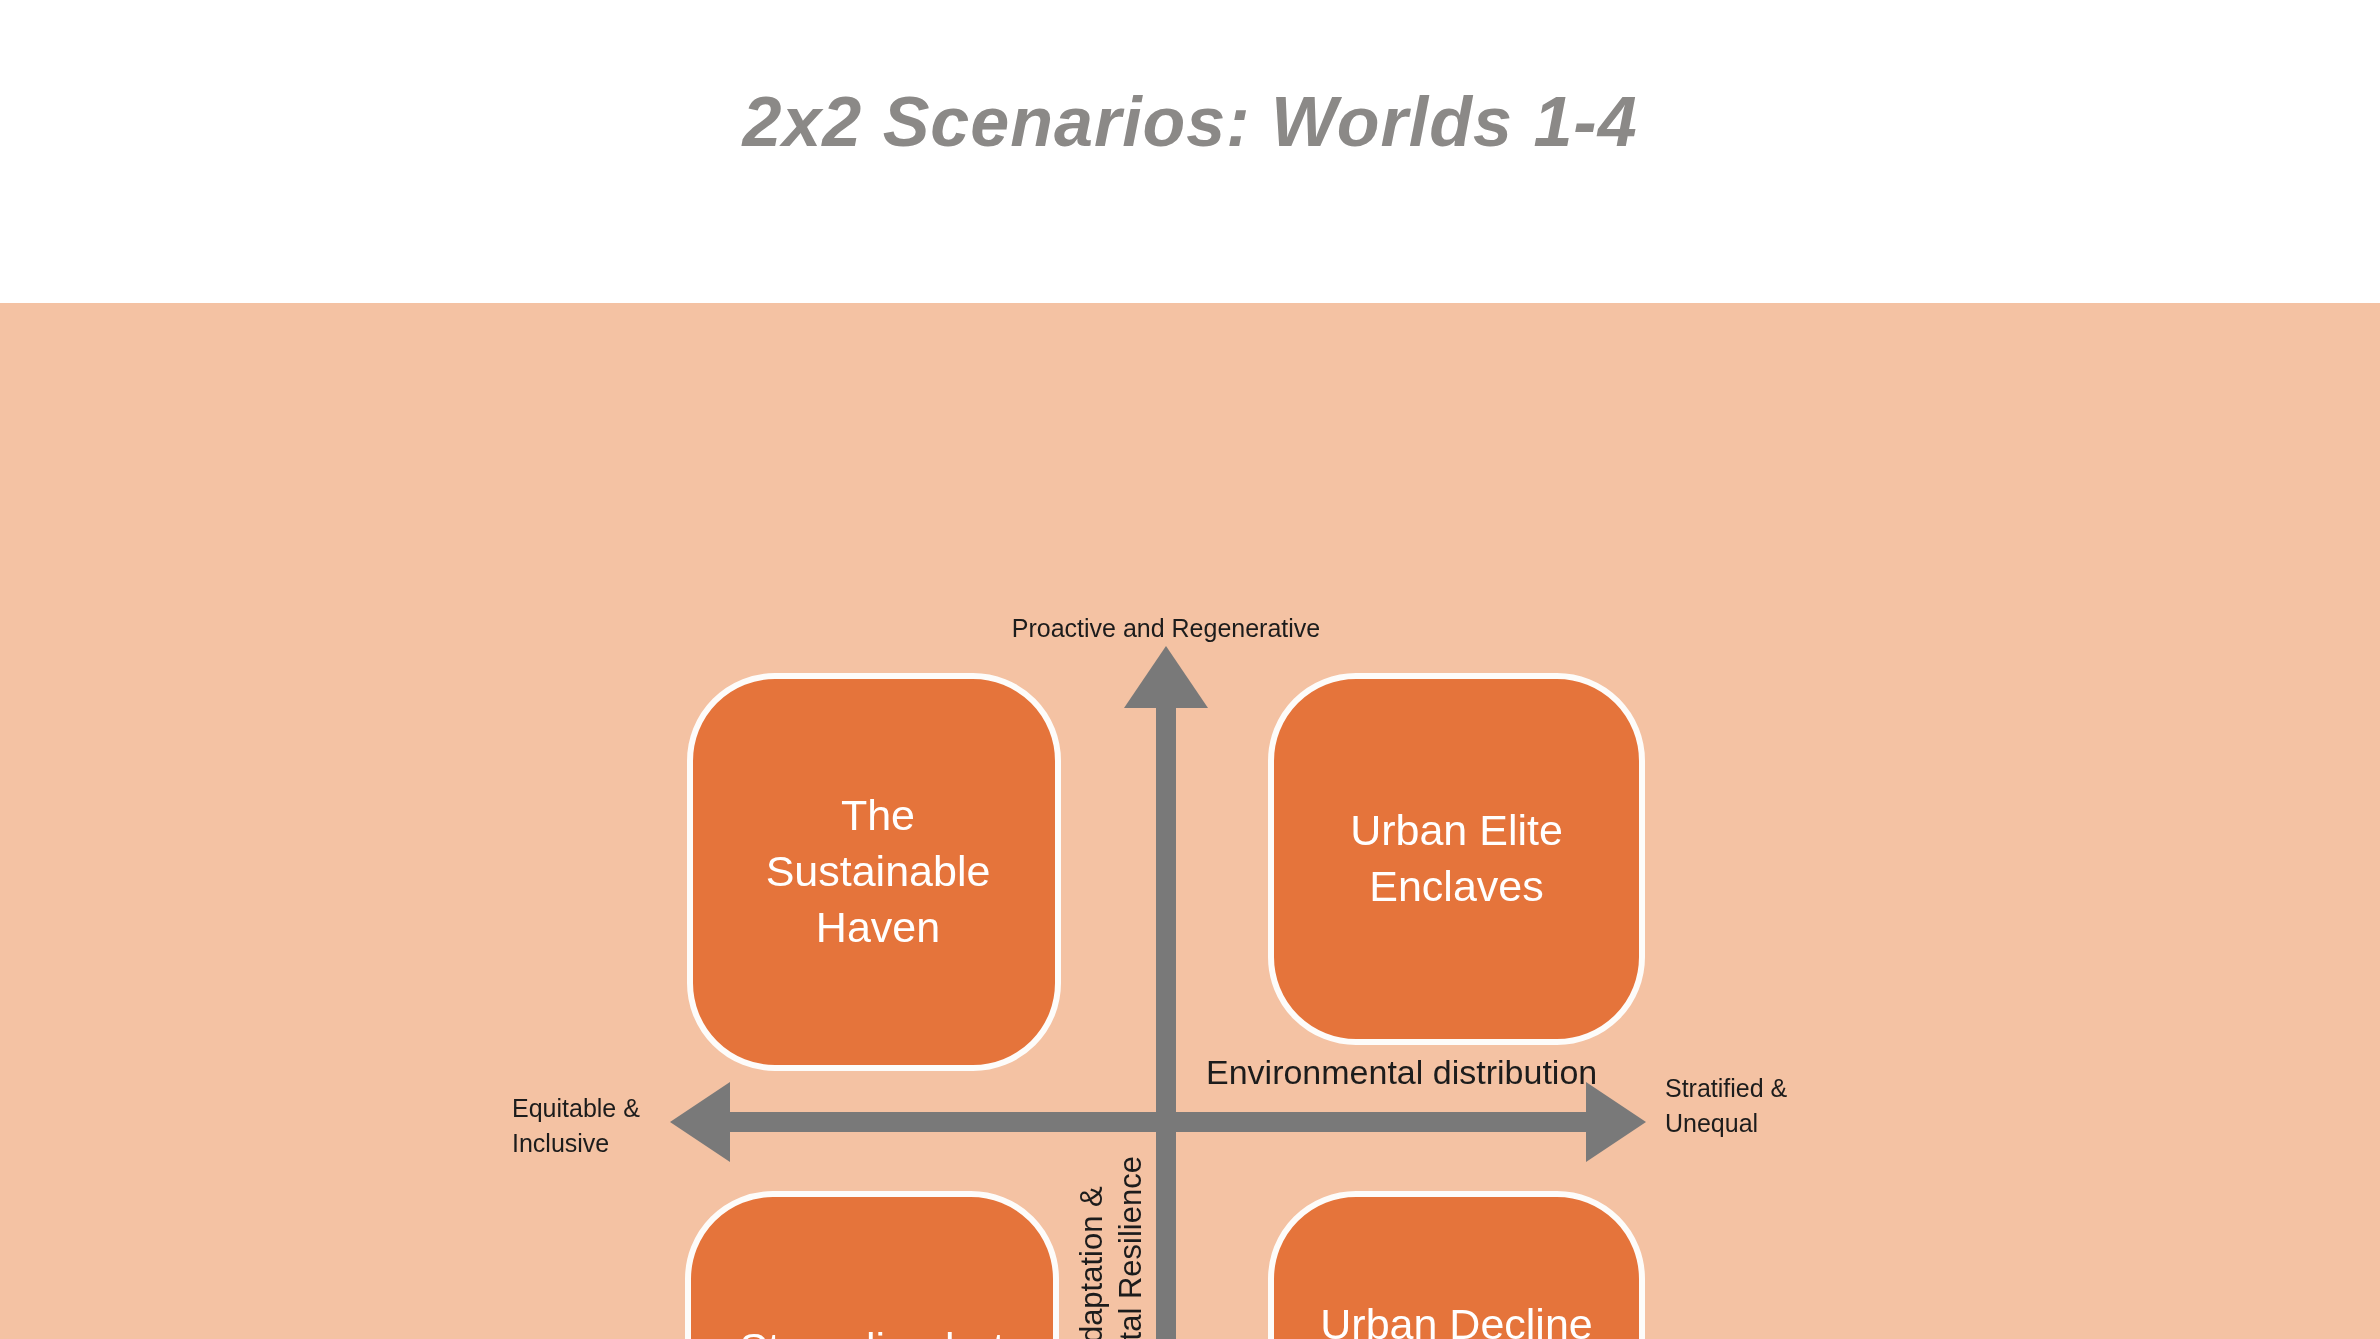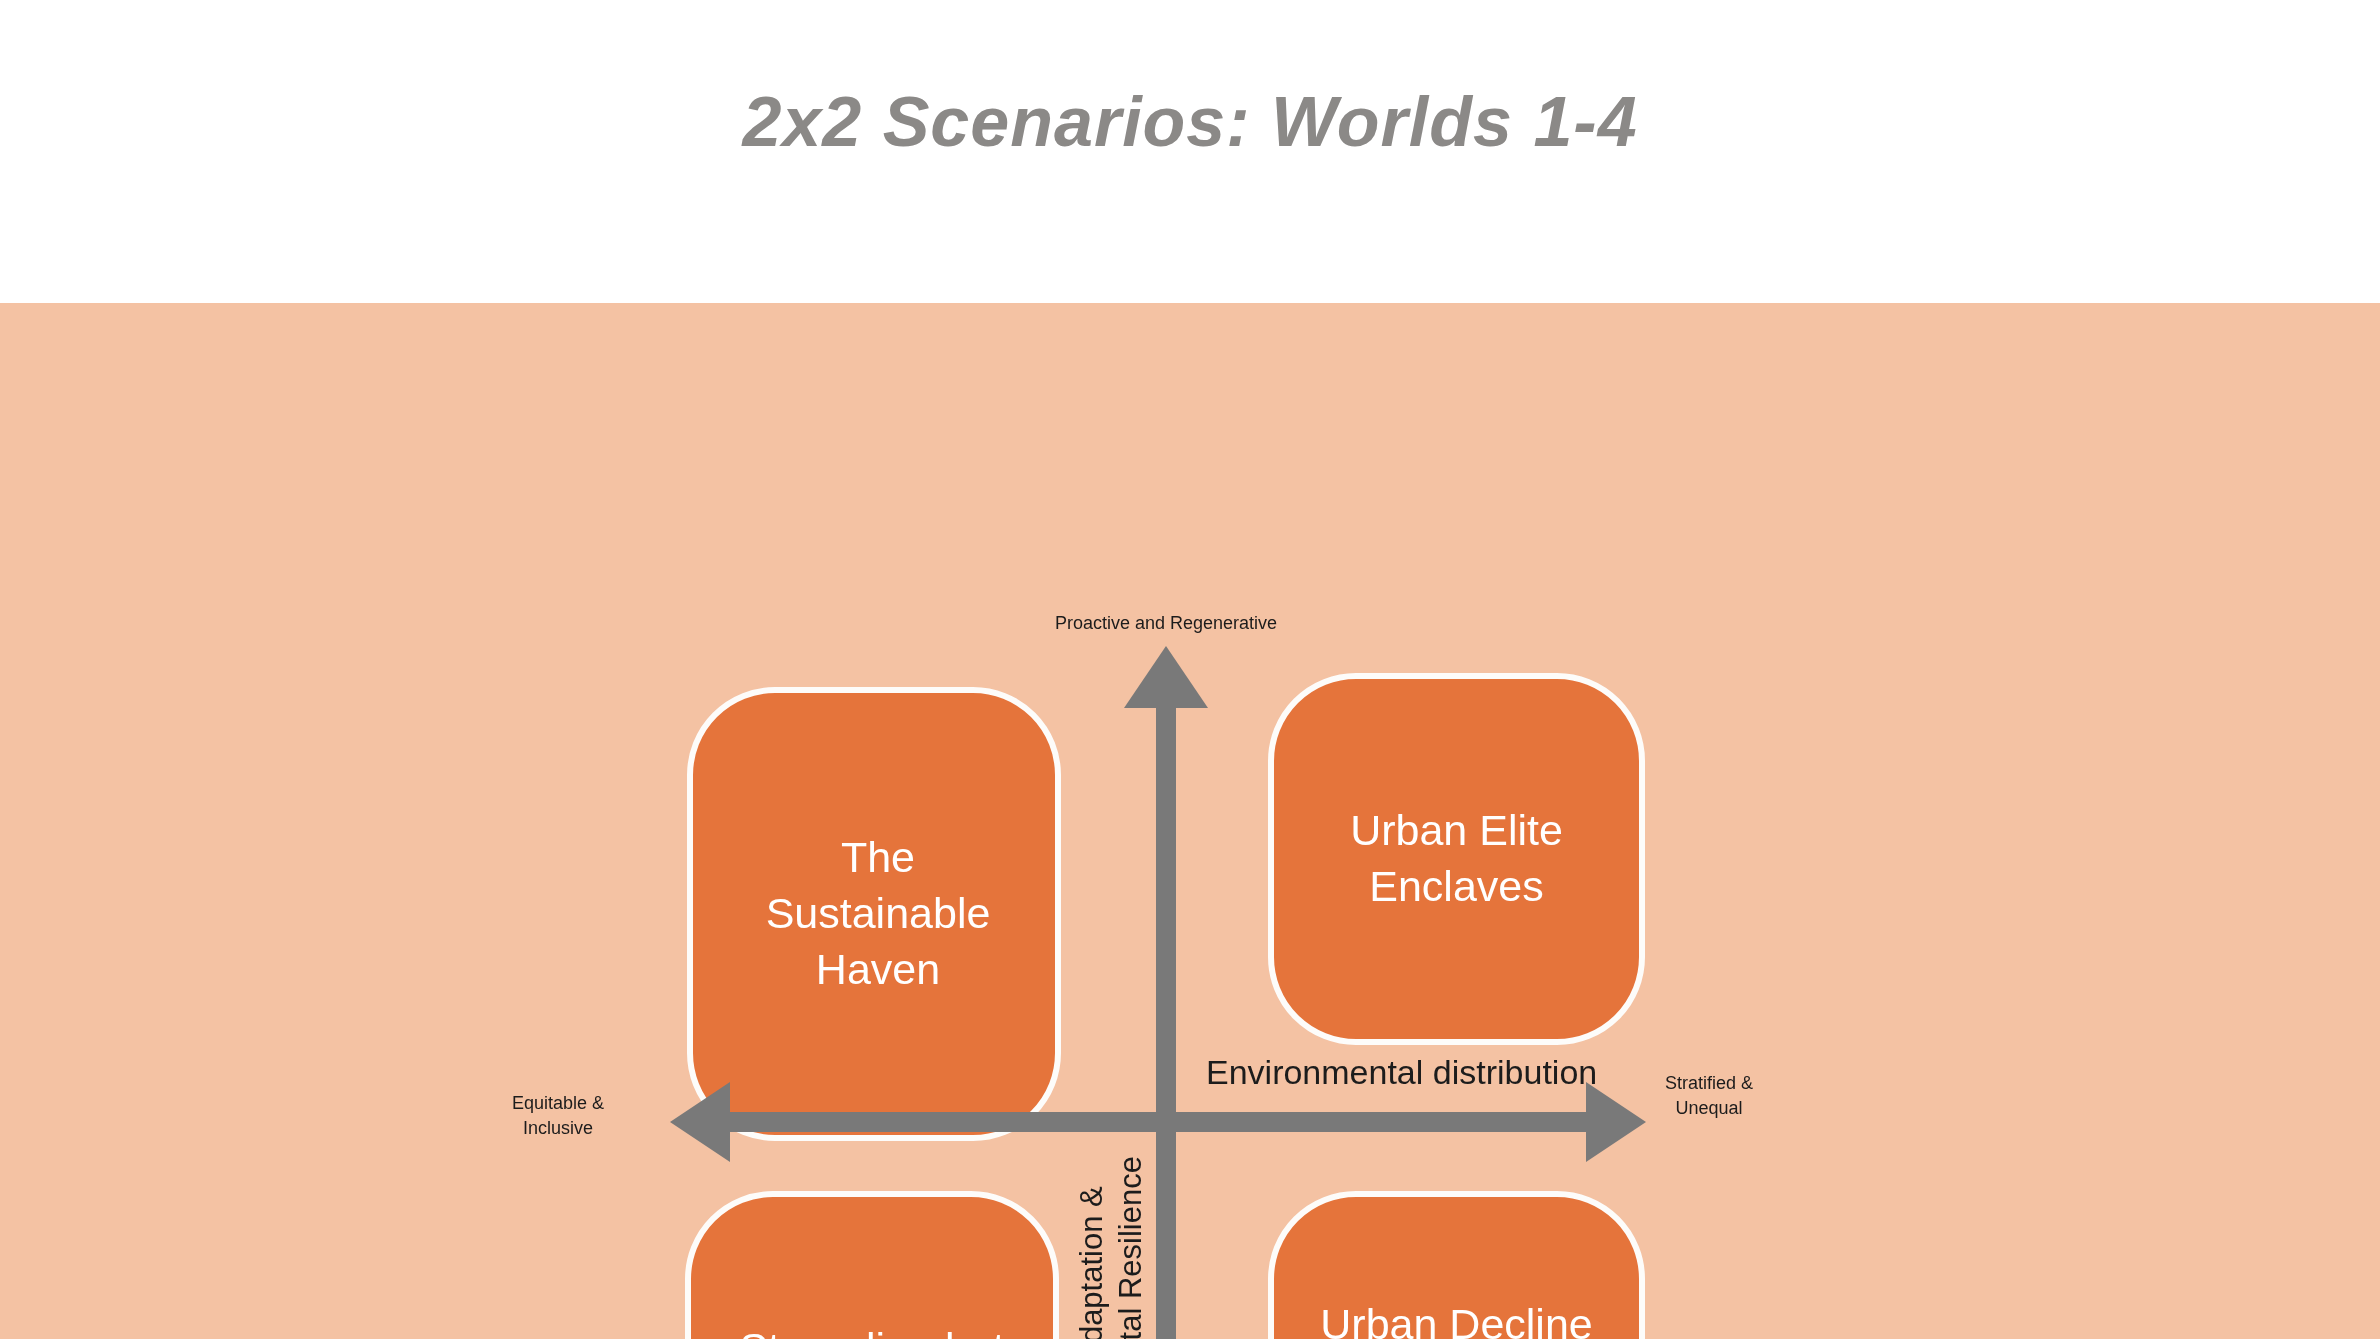--- a/index.html
+++ b/index.html
@@ -54,21 +54,21 @@
     border-radius: 88px;
     display: flex;
     align-items: center;
     justify-content: center;
     text-align: center;
     color: var(--quadrant-text, #ffffff);
     font-size: 43px;
     line-height: 1.3;
   }
   .quadrant .quadrant-label { white-space: pre-line; }
-  .q-tl { left: 687px;  top: 384px; width: 374px; height: 454px; padding-left: 8px; }
+  .q-tl { left: 687px;  top: 370px; width: 374px; height: 398px; padding-left: 8px; }
   .q-tr { left: 1268px; top: 370px; width: 377px; height: 372px; }
   .q-bl { left: 685px;  top: 888px; width: 374px; height: 372px; }
   .q-br { left: 1268px; top: 888px; width: 377px; height: 380px; }
 
   
   .v-shaft {
     position: absolute;
     left: 1156px; top: 399px;
     width: 20px; height: 840px;
     background: var(--arrow, #797979);
@@ -96,24 +96,23 @@
     left: 1586px; top: 779px;
     border-top: 40px solid transparent;
     border-bottom: 40px solid transparent;
     border-left: 60px solid var(--arrow, #797979);
   }
 
   
   .pole-label {
     position: absolute;
     color: var(--label-text, #1c1c1c);
-    font-size: 18px;
+    font-size: 25px;
     line-height: 1.4;
     white-space: pre-line;
-    text-align: center;
   }
   .pole-top    { left: 1166px; top: 308px; transform: translateX(-50%); white-space: nowrap; }
   .pole-left   { left: 512px;  top: 788px; }
   .pole-right  { left: 1665px; top: 768px; }
 
   .h-axis-title {
     position: absolute;
     left: 1206px; top: 750px;
     color: var(--label-text, #1c1c1c);
     font-size: 34px;

